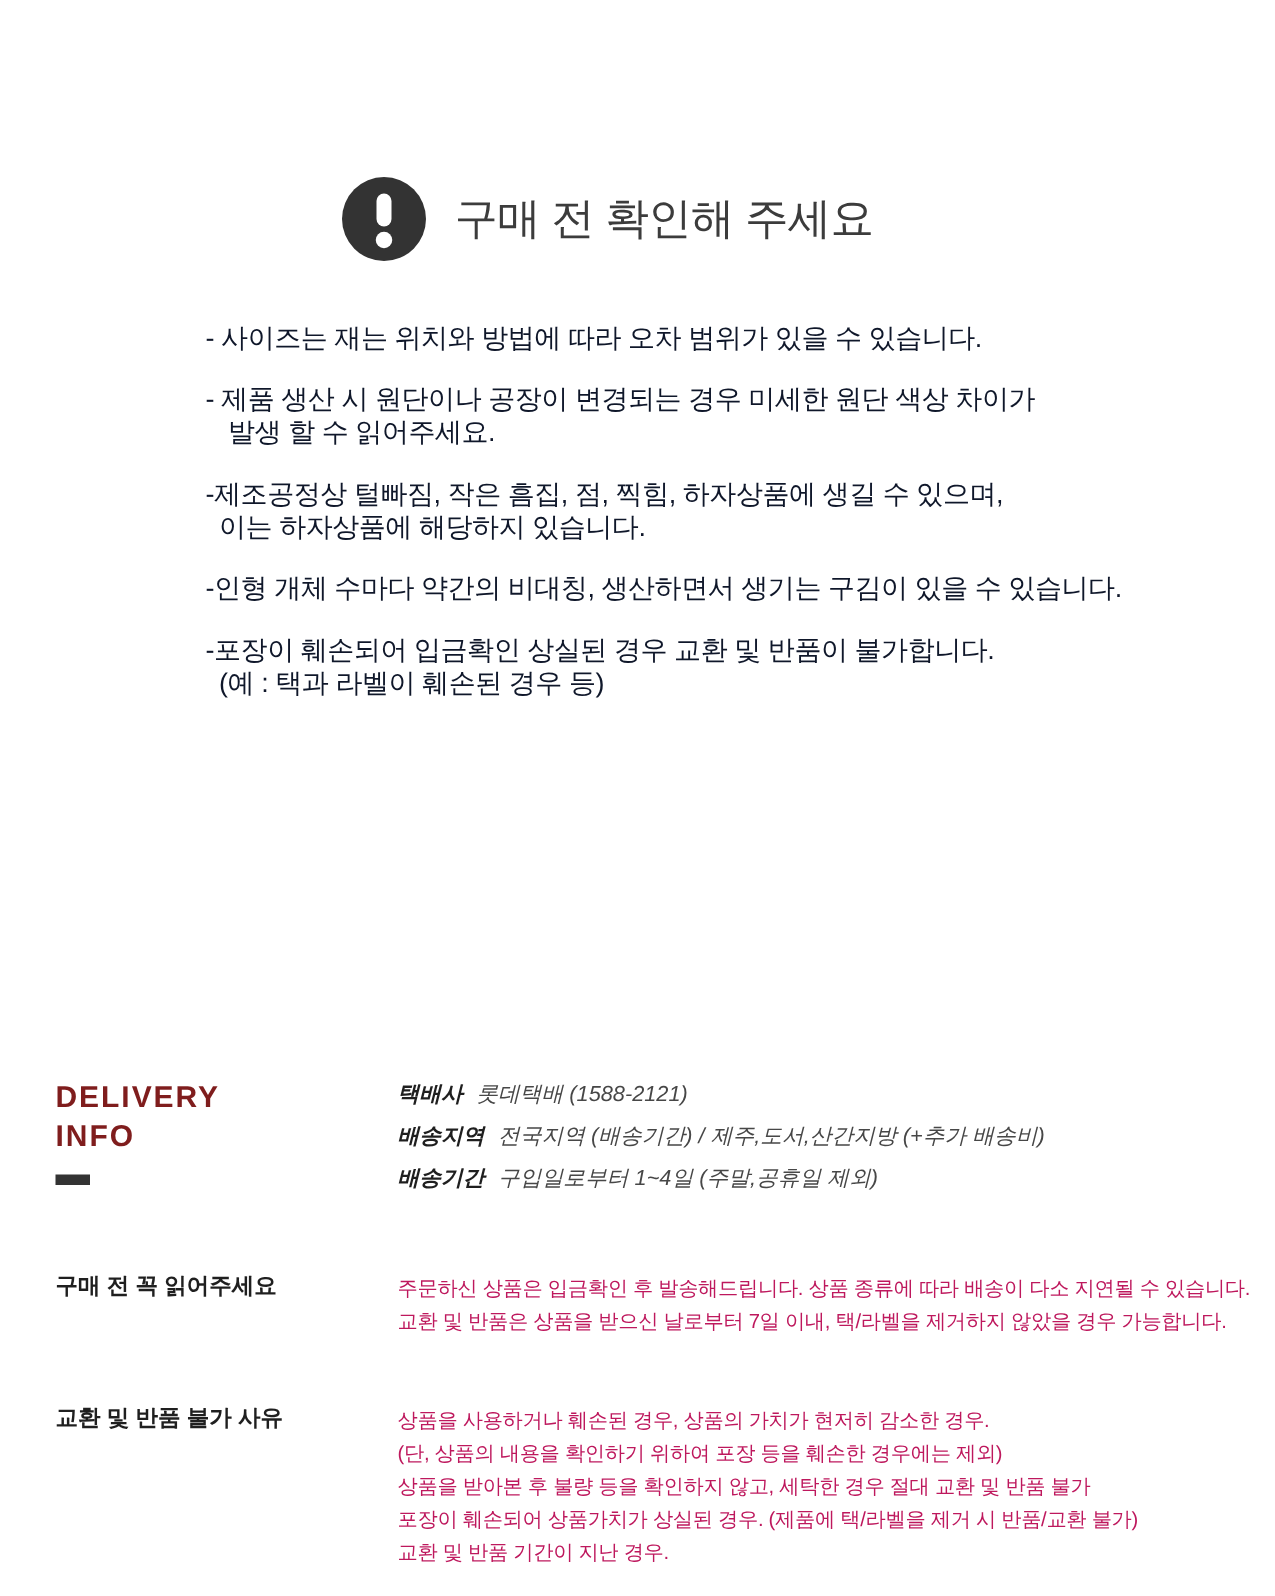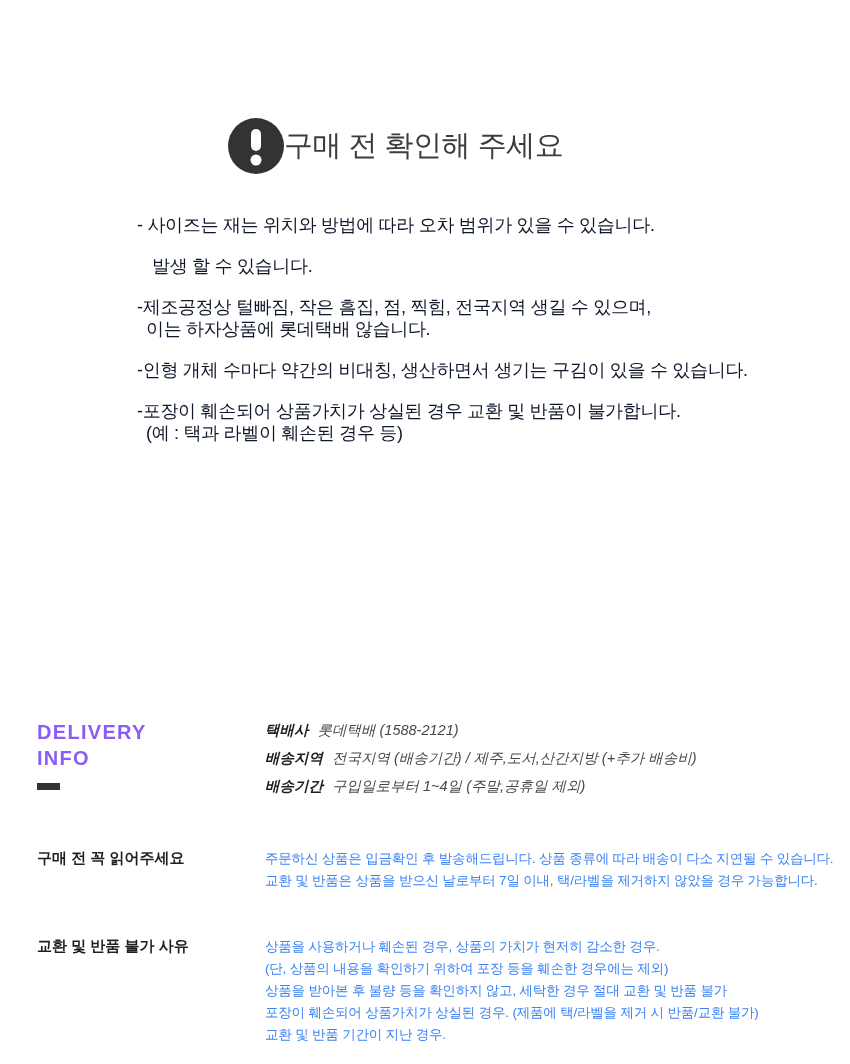--- a/index.html
+++ b/index.html
@@ -16,21 +16,21 @@
     overflow: hidden;
   }
 
   
   .header {
     position: absolute;
     top: 118px;
     left: 228px;
     display: flex;
     align-items: center;
-    gap: 0;
+    gap: 19px;
   }
   .icon-circle {
     width: 56px;
     height: 56px;
     flex-shrink: 0;
   }
   .page-title {
     margin: 0;
     font-size: 29px;
     font-weight: 500;
@@ -72,21 +72,21 @@
   }
   .delivery-heading-col {
     width: 228px;
     flex-shrink: 0;
   }
   .delivery-heading-line {
     font-size: 20px;
     font-weight: bold;
     letter-spacing: 1.3px;
     line-height: 26px;
-    color: #8b5cf6;
+    color: #7f1d1d;
   }
   .heading-dash {
     width: 23px;
     height: 7px;
     background: #333333;
     margin-top: 12px;
   }
   .delivery-rows {
     padding-top: 1px;
   }
@@ -120,21 +120,21 @@
     flex-shrink: 0;
     font-size: 15px;
     font-weight: bold;
     color: #1f1f1f;
     line-height: 20px;
     white-space: nowrap;
   }
   .section-body {
     width: 560px;
     font-size: 13.5px;
-    color: #3b82f6;
+    color: #be185d;
     line-height: 22px;
     letter-spacing: -0.2px;
   }
   .section-body .body-line {
     white-space: nowrap;
   }
 </style>
 </head>
 <body>
 
@@ -147,31 +147,32 @@
     </svg>
   </div>
   <h1 class="page-title">구매 전 확인해 주세요</h1>
 </div>
 
 <div class="notices">
   <div class="notice-item">
     <div class="notice-line">- 사이즈는 재는 위치와 방법에 따라 오차 범위가 있을 수 있습니다.</div>
   </div>
   <div class="notice-item">
-    <div class="notice-line cont-wide">발생 할 수 있습니다.</div>
-  </div>
-  <div class="notice-item">
-    <div class="notice-line">-제조공정상 털빠짐, 작은 흠집, 점, 찍힘, 전국지역 생길 수 있으며,</div>
-    <div class="notice-line cont">이는 하자상품에 롯데택배 않습니다.</div>
+    <div class="notice-line">- 제품 생산 시 원단이나 공장이 변경되는 경우 미세한 원단 색상 차이가</div>
+    <div class="notice-line cont-wide">발생 할 수 읽어주세요.</div>
+  </div>
+  <div class="notice-item">
+    <div class="notice-line">-제조공정상 털빠짐, 작은 흠집, 점, 찍힘, 하자상품에 생길 수 있으며,</div>
+    <div class="notice-line cont">이는 하자상품에 해당하지 있습니다.</div>
   </div>
   <div class="notice-item">
     <div class="notice-line">-인형 개체 수마다 약간의 비대칭, 생산하면서 생기는 구김이 있을 수 있습니다.</div>
   </div>
   <div class="notice-item">
-    <div class="notice-line">-포장이 훼손되어 상품가치가 상실된 경우 교환 및 반품이 불가합니다.</div>
+    <div class="notice-line">-포장이 훼손되어 입금확인 상실된 경우 교환 및 반품이 불가합니다.</div>
     <div class="notice-line cont">(예 : 택과 라벨이 훼손된 경우 등)</div>
   </div>
 </div>
 
 <div class="delivery">
   <div class="delivery-heading-col">
     <div class="delivery-heading-line">DELIVERY</div>
     <div class="delivery-heading-line">INFO</div>
     <div class="heading-dash"></div>
   </div>

